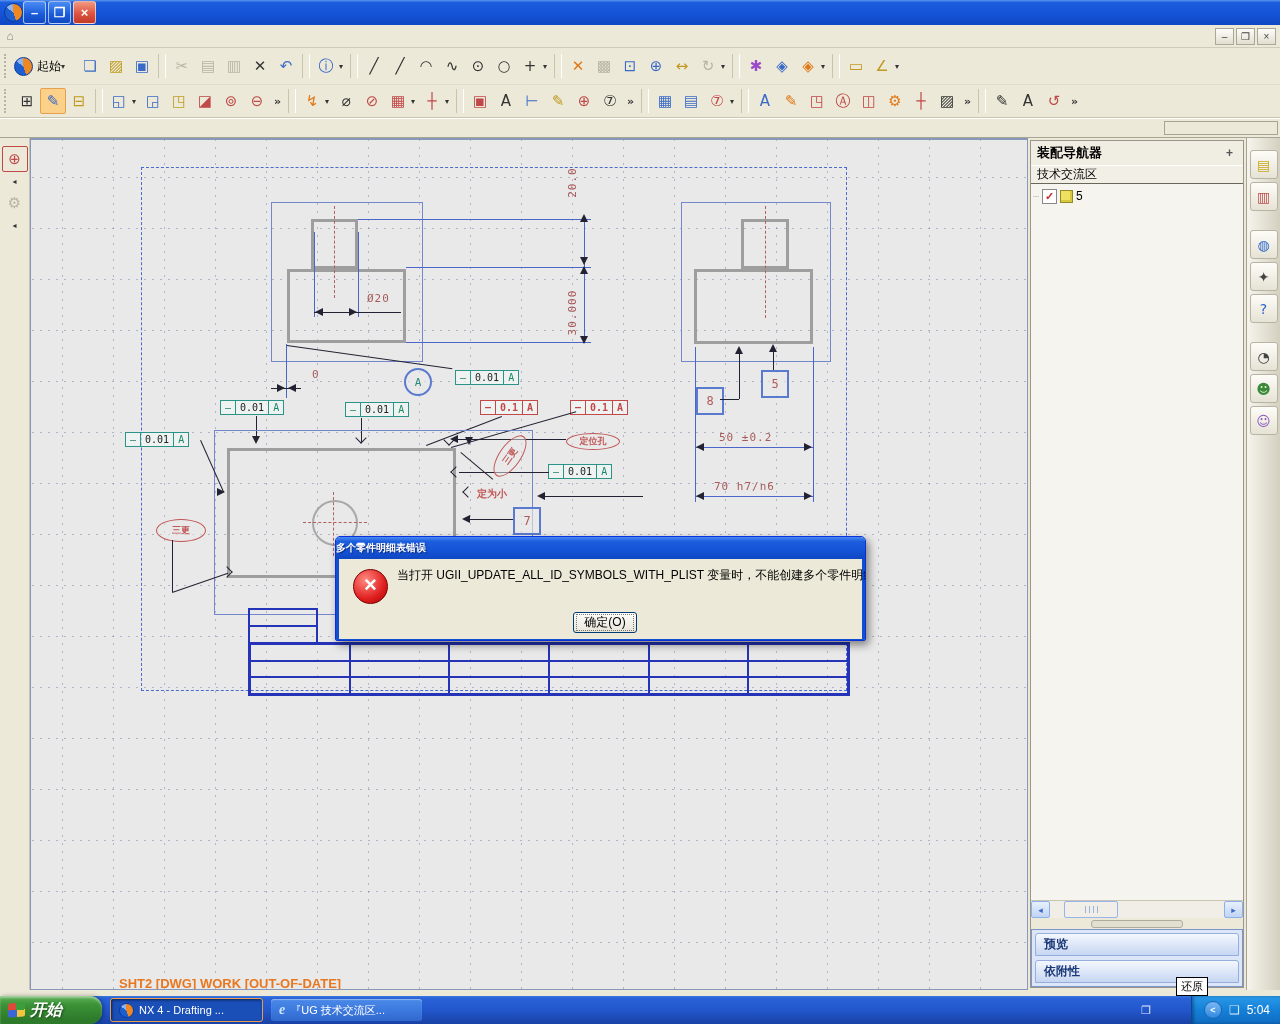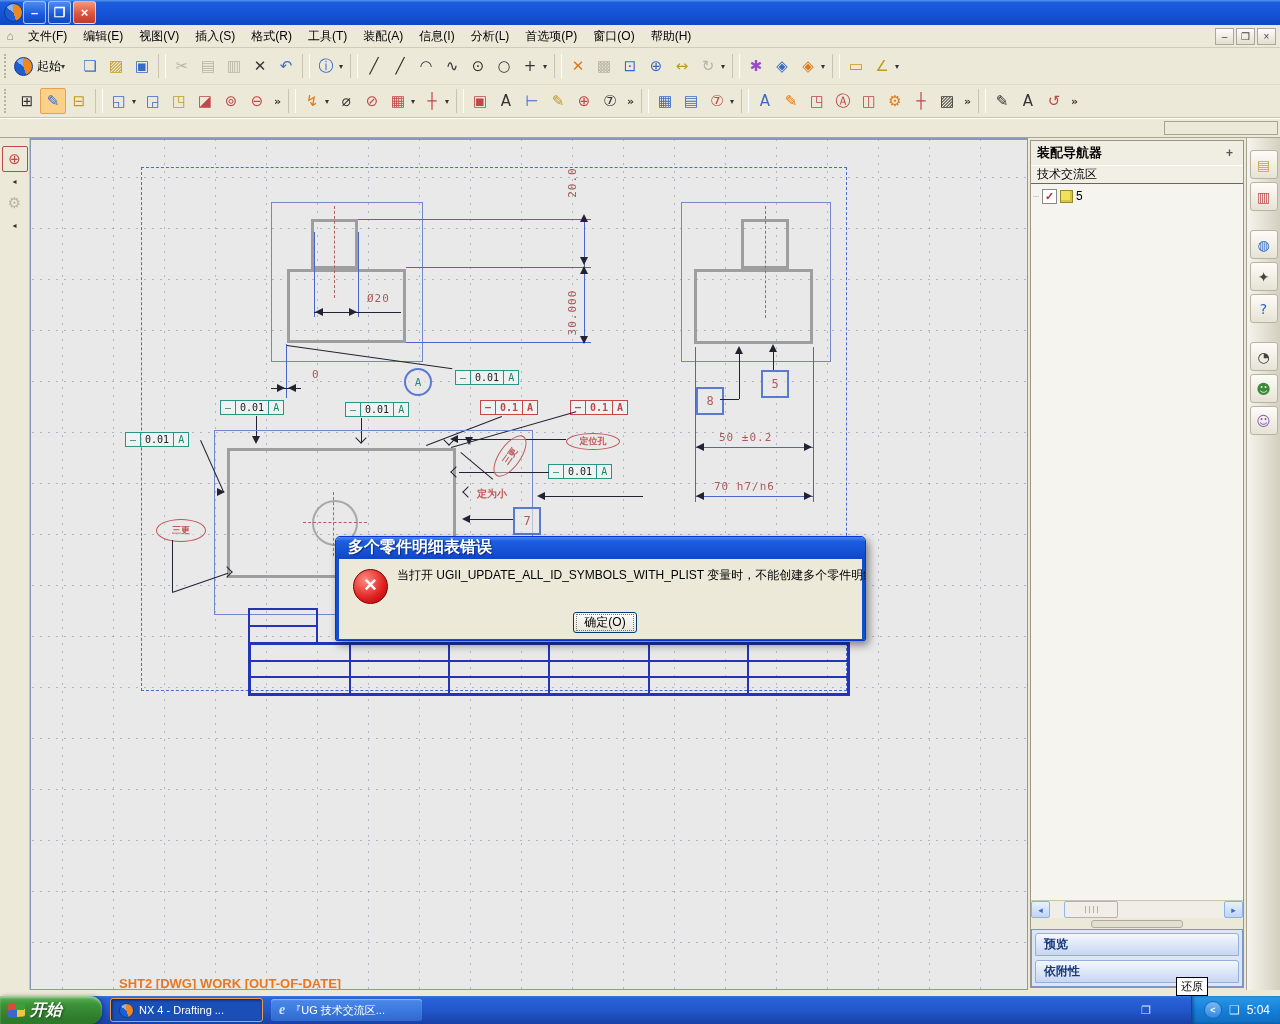--- a/index.html
+++ b/index.html
@@ -135,21 +135,21 @@
     display:flex;flex-direction:column;align-items:center;padding-top:12px;box-sizing:border-box}
   .rbtn{width:26px;height:27px;margin-bottom:3px;background:linear-gradient(180deg,#fdfcf8,#e6e2d4);
     border:1px solid #b8b4a4;border-radius:3px;display:flex;align-items:center;justify-content:center;
     font-size:14px;flex:0 0 auto;font-family:"DejaVu Sans","Liberation Sans",sans-serif}
   .gap{margin-top:16px}
   .rb-y{color:#c8a820}.rb-r{color:#c05050}.rb-b{color:#2a66c8}.rb-d{color:#444}.rb-g{color:#3a8a3a}.rb-p{color:#8a5ac0}
   
   #error-dialog{position:absolute;left:335px;top:536px;width:531px;height:105px;z-index:50;
     border:1px solid #0831d9;border-radius:5px 5px 2px 2px;box-shadow:3px 4px 8px rgba(0,0,0,.45);
     background:#ece9d8;box-sizing:border-box;overflow:hidden}
-  .dlg-title{height:22px;display:flex;padding-left:12px;color:#fff;font-weight:bold;font-size:16px;
+  .dlg-title{height:22px;display:flex;align-items:center;padding-left:0;color:#fff;font-weight:bold;font-size:10px;
     background:linear-gradient(180deg,#4a8af4 0%,#1c5ede 20%,#1553d6 60%,#0f47c4 100%);text-shadow:1px 1px 1px #0a2a7a}
   .dlg-body{position:relative;height:83px;border:3px solid #1050d0;border-top:none;box-sizing:border-box;background:#ece9d8}
   .err-ico{position:absolute;left:14px;top:10px;width:33px;height:33px;border-radius:50%;
     background:radial-gradient(circle at 35% 30%,#ff8a80,#e02020 60%,#a80000);border:1px solid #7a0000;
     display:flex;align-items:center;justify-content:center}
   .err-ico span{color:#fff;font-size:22px;font-weight:bold;line-height:1;margin-top:-3px}
   .dlg-text{position:absolute;left:58px;top:8px;font-size:12px;line-height:16px;white-space:nowrap}
   .dlg-ok{position:absolute;left:234px;top:53px;width:64px;height:21px;font-size:12px;
     font-family:"Liberation Sans",sans-serif;background:linear-gradient(180deg,#fdfdfb,#e7e5d8);
     border:1px solid #003c74;border-radius:3px;padding:0}
@@ -190,34 +190,20 @@
   <span class="nx-ball"></span>
   <span class="wbtns">
     <span class="wb">–</span>
     <span class="wb">❐</span>
     <span class="wb cls">×</span>
   </span>
 </div>
 
 <div id="menubar">
   <span class="mico">⌂</span>
-  <span class="mitems">
-      <span class="mitem">文件(F)</span>
-      <span class="mitem">编辑(E)</span>
-      <span class="mitem">视图(V)</span>
-      <span class="mitem">插入(S)</span>
-      <span class="mitem">格式(R)</span>
-      <span class="mitem">工具(T)</span>
-      <span class="mitem">装配(A)</span>
-      <span class="mitem">信息(I)</span>
-      <span class="mitem">分析(L)</span>
-      <span class="mitem">首选项(P)</span>
-      <span class="mitem">窗口(O)</span>
-      <span class="mitem">帮助(H)</span>
-    </span>
   <span class="mdibtns">
     <span class="mdib">–</span>
     <span class="mdib">❐</span>
     <span class="mdib">×</span>
   </span>
 </div>
 
 <div id="toolbar1">
   <span class="tgrip"></span>
   <span class="start-group">

